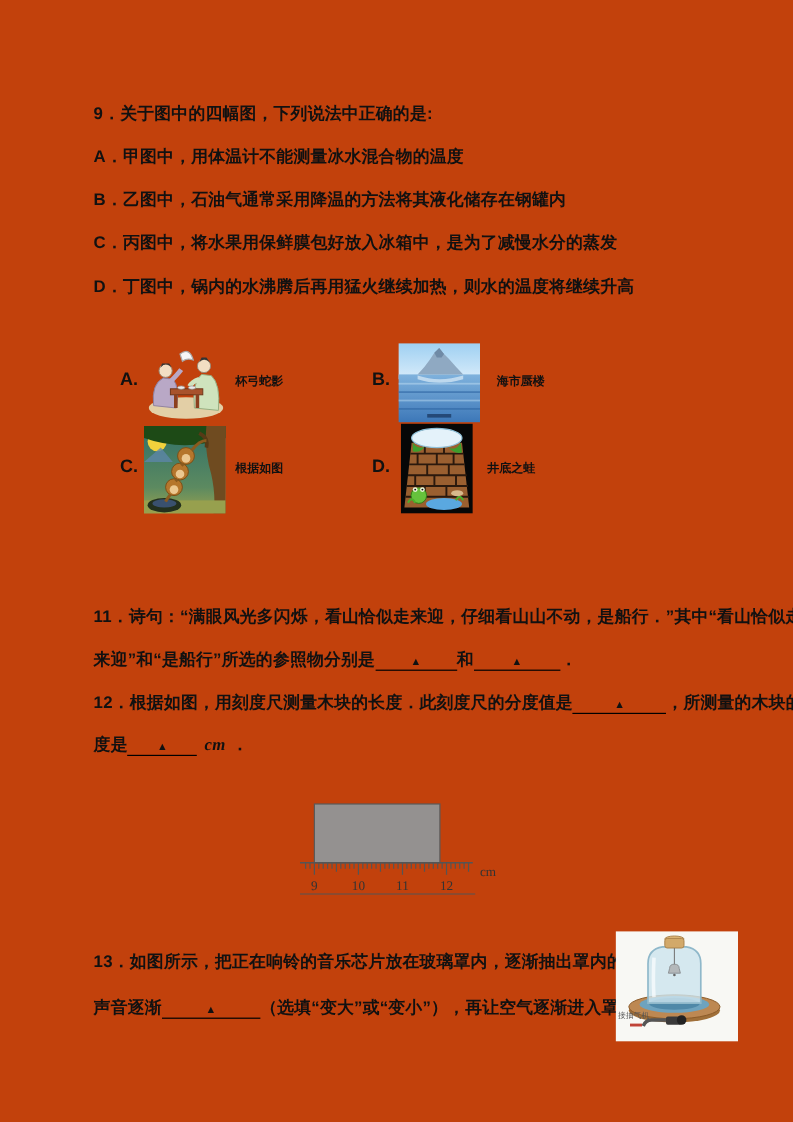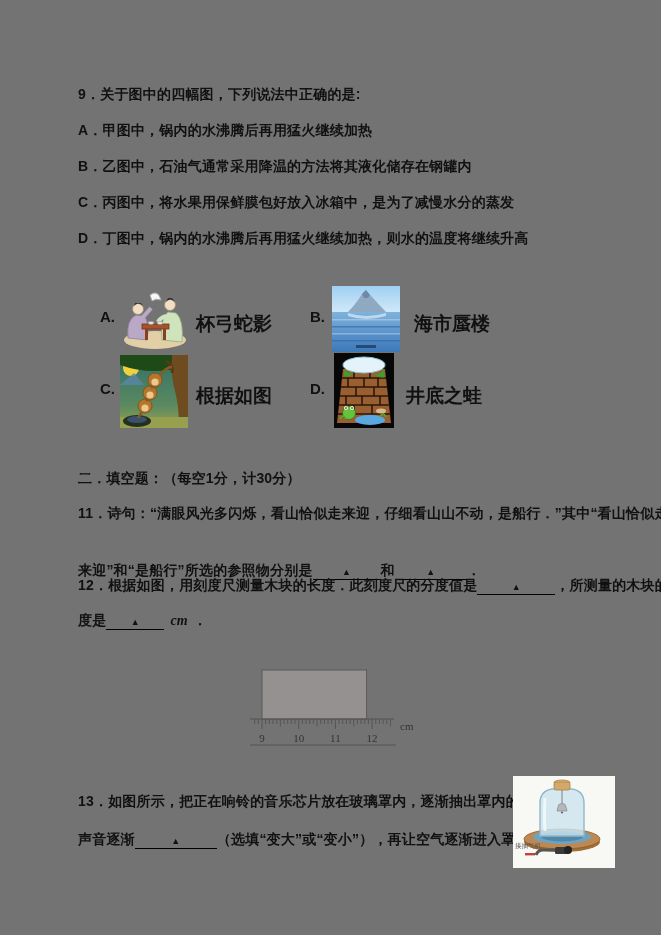--- a/index.html
+++ b/index.html
@@ -1,41 +1,41 @@
 <!DOCTYPE html>
 <html><head>
 <meta charset="utf-8">
 <style>
   html,body{margin:0;padding:0;background:#ffffff;}
   .page{
-    position:relative;width:661px;height:935px;background:#737373;
+    position:relative;width:661px;height:935px;background:#c2410c;
     font-family:"Liberation Sans",sans-serif;color:#111;overflow:hidden;
   }
   .tl{
     position:absolute;left:78px;font-size:14px;font-weight:700;
     white-space:nowrap;letter-spacing:.2px;line-height:16px;
   }
   .letter{position:absolute;font-size:15px;font-weight:700;}
-  .idiom-label{position:absolute;font-size:19px;font-weight:700;white-space:nowrap;font-family:Liberation Serif, serif;}
+  .idiom-label{position:absolute;font-size:10px;font-weight:700;white-space:nowrap;font-family:Liberation Serif, serif;}
   .blank{
     display:inline-block;border-bottom:1.5px solid #000;text-align:center;
     font-size:9px;line-height:13px;vertical-align:baseline;height:13px;
   }
   .b68{width:68px}.b72{width:72px}.b78{width:78px}.b58{width:58px}.b82{width:82px}
   .unit{font-family:"Liberation Serif",serif;font-style:italic;font-weight:700;margin:0 5px 0 6px;}
   .fig{position:absolute;}
   svg text{user-select:none;}
 </style>
 </head>
 <body>
 
 <div class="page">
 
   <div class="tl" style="top:86px">9．关于图中的四幅图，下列说法中正确的是:</div>
-  <div class="tl" style="top:122px">A．甲图中，锅内的水沸腾后再用猛火继续加热</div>
+  <div class="tl" style="top:122px">A．甲图中，用体温计不能测量冰水混合物的温度</div>
   <div class="tl" style="top:194px">C．丙图中，将水果用保鲜膜包好放入冰箱中，是为了减慢水分的蒸发</div>
   <div class="tl" style="top:158px">B．乙图中，石油气通常采用降温的方法将其液化储存在钢罐内</div>
   <div class="tl" style="top:230px">D．丁图中，锅内的水沸腾后再用猛火继续加热，则水的温度将继续升高</div>
 
 
   <div class="letter" style="left:100px;top:308px">A.</div>
   <div class="fig" style="left:120px;top:288px">
     <svg width="70" height="64" viewBox="0 0 70 64">
       <ellipse cx="35" cy="52" rx="31" ry="9" fill="#e3cfa6"></ellipse>
       <path d="M30,7 Q38,1 41,12 Q36,10 32,13 Z" fill="#f6f6f6" stroke="#aaa" stroke-width="1"></path>
@@ -134,24 +134,23 @@
       <circle cx="12" cy="55" r="2" fill="#eaf6da"></circle>
         <circle cx="18" cy="55" r="2" fill="#eaf6da"></circle>
       <circle cx="12" cy="55" r="0.8" fill="#111"></circle>
         <circle cx="18" cy="55" r="0.8" fill="#111"></circle>
       <path d="M6,66 Q9,60 12,66 M46,64 Q49,58 52,64" stroke="#4fae2c" stroke-width="1.6" fill="none"></path>
       <ellipse cx="47" cy="58" rx="5" ry="2.5" fill="#d8b98c"></ellipse>
     </svg>
   </div>
   <div class="idiom-label" style="left:406px;top:383px">井底之蛙</div>
 
-  <div class="tl" style="top:470px">二．填空题：（每空1分，计30分）</div>
 
   <div class="tl" style="top:505px">11．诗句：“满眼风光多闪烁，看山恰似走来迎，仔细看山山不动，是船行．”其中“看山恰似走</div>
-  <div class="tl" style="top:562px"><span>来迎”和“是船行”所选的参照物分别是</span><span class="blank b68"><span>▲</span></span><span>和</span><span class="blank b72"><span>▲</span></span><span>．</span></div>
+  <div class="tl" style="top:541px"><span>来迎”和“是船行”所选的参照物分别是</span><span class="blank b68"><span>▲</span></span><span>和</span><span class="blank b72"><span>▲</span></span><span>．</span></div>
 
   <div class="tl" style="top:577px"><span>12．根据如图，用刻度尺测量木块的长度．此刻度尺的分度值是</span><span class="blank b78"><span>▲</span></span><span>，所测量的木块的长</span></div>
   <div class="tl" style="top:612px"><span>度是</span><span class="blank b58"><span>▲</span></span><i class="unit">cm</i><span>．</span></div>
 
   <div class="fig" style="left:248px;top:664px">
     <svg id="ruler-svg" width="200" height="85" viewBox="0 0 200 85">
       <rect id="ruler-block" x="14" y="6" width="104.595" height="49" fill="#949190" stroke="#5a5a5a" stroke-width="1"></rect>
       <line id="ruler-topline" x1="2" y1="55" x2="146" y2="55" stroke="#555555" stroke-width="1.2"></line>
       <g id="ruler-ticks">
           <line x1="6.660000000000026" x2="6.660000000000026" y1="55" y2="60" stroke="#555555" stroke-width="1"></line>

